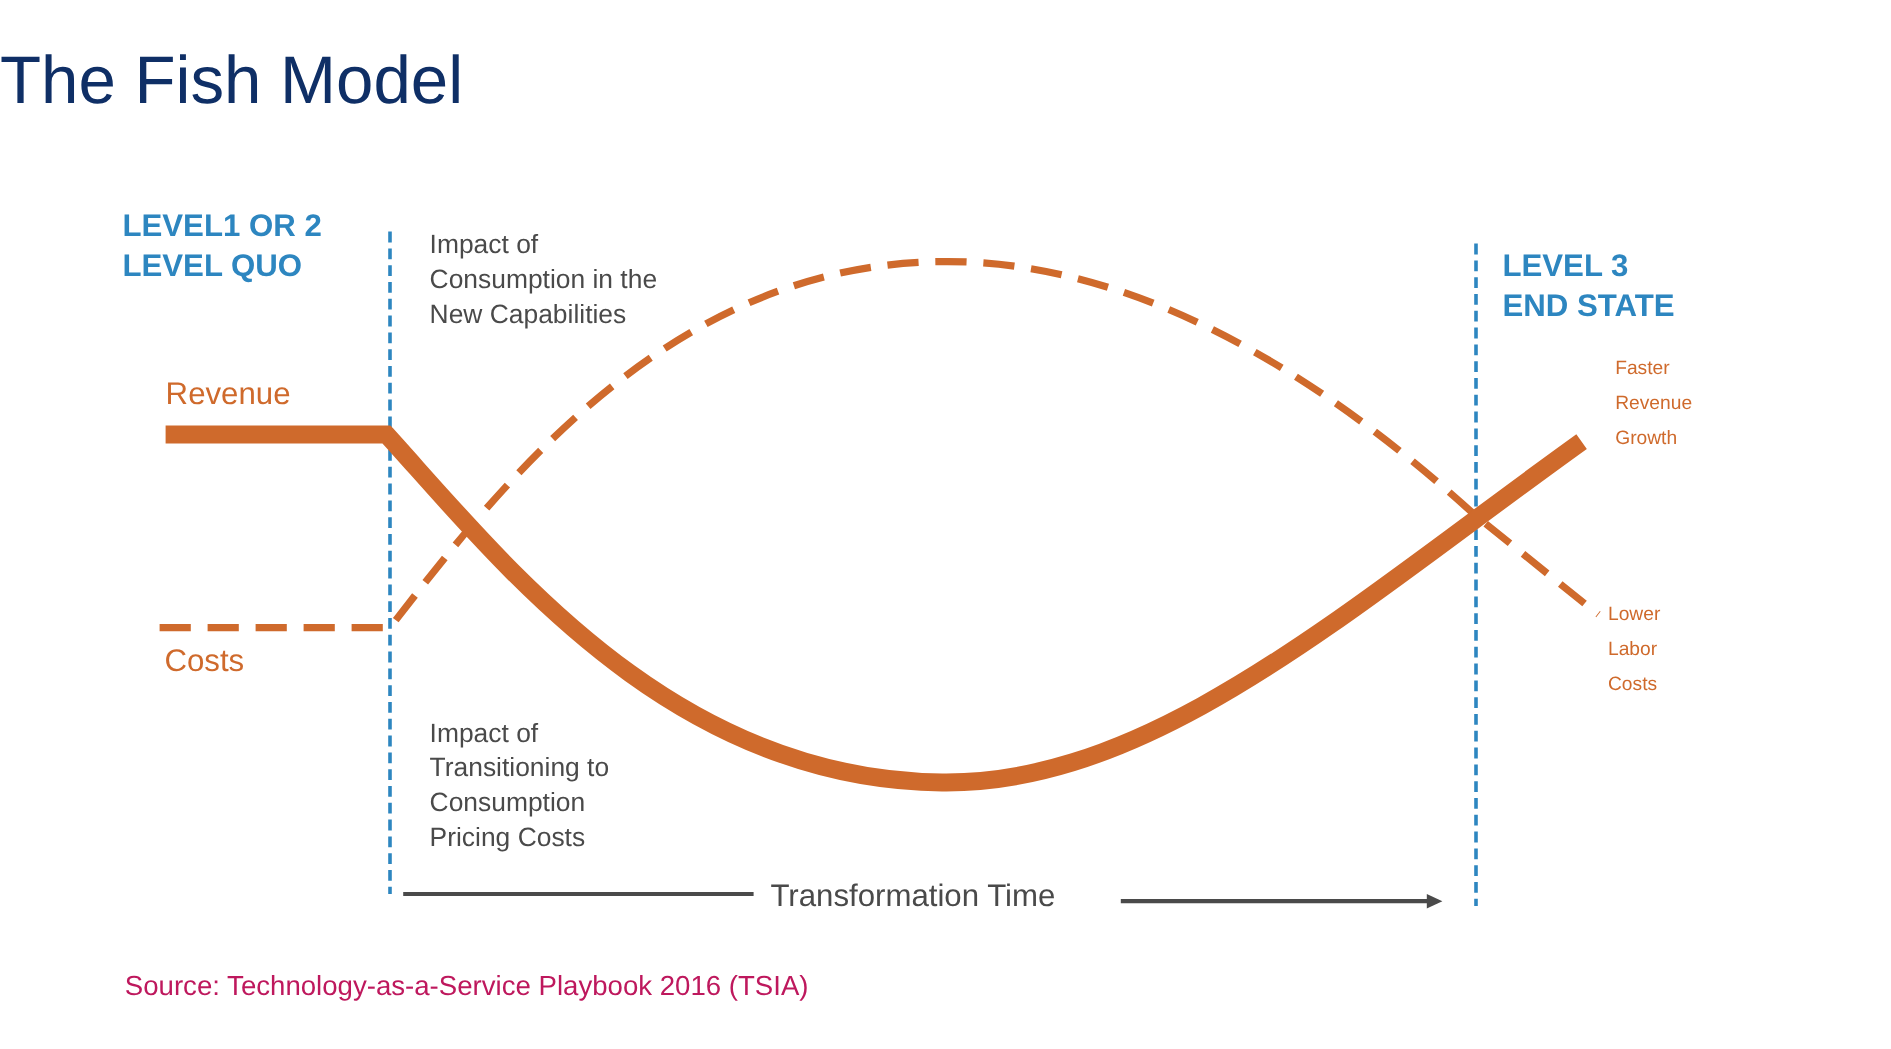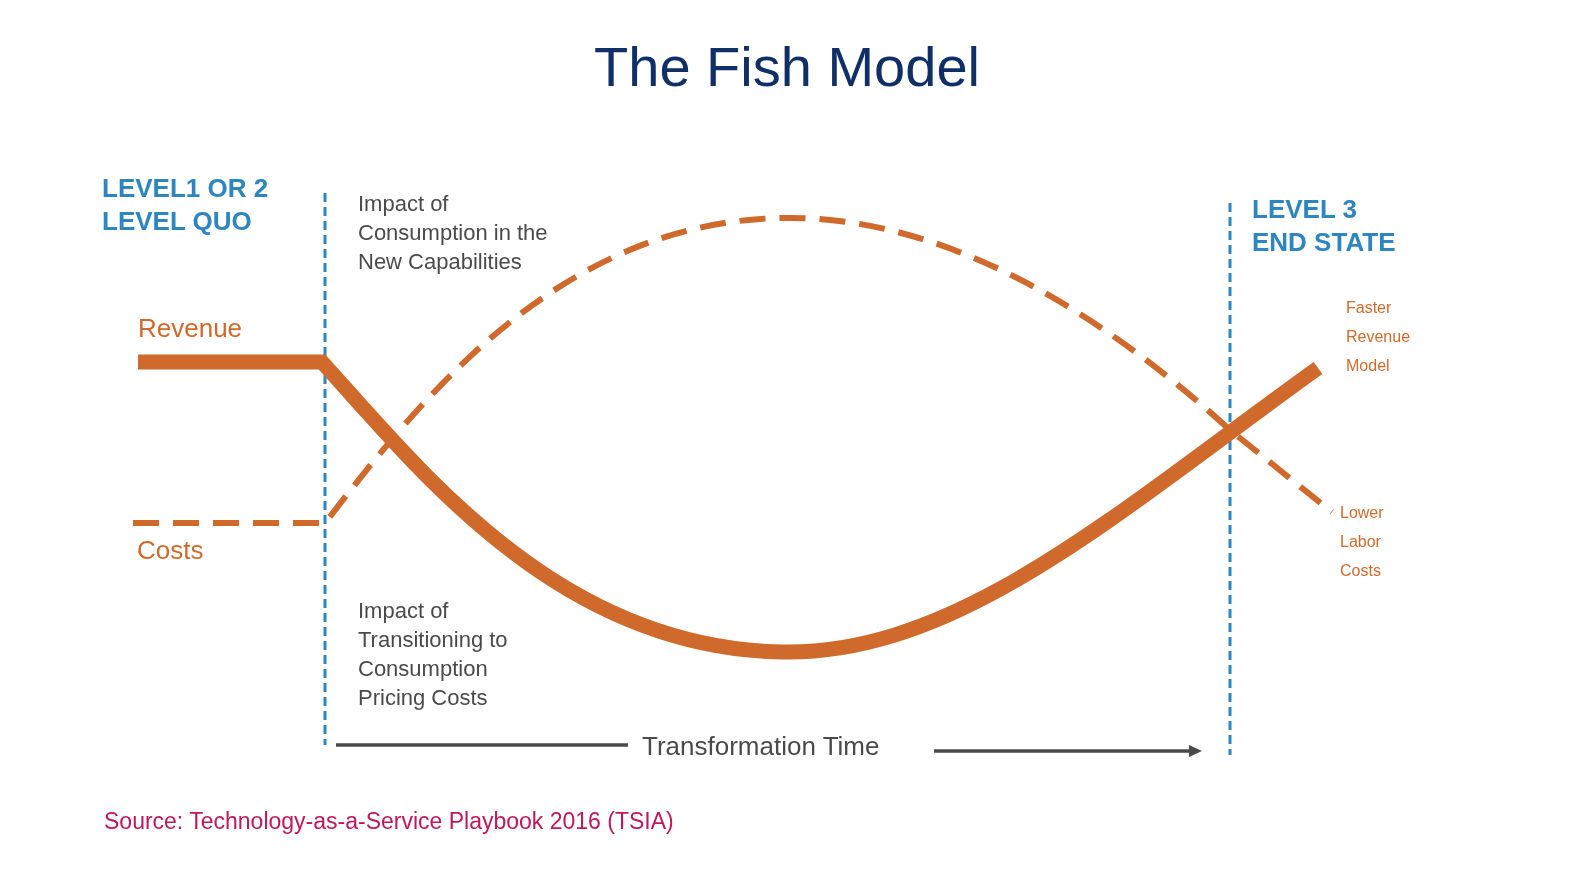--- a/index.html
+++ b/index.html
@@ -1,17 +1,17 @@
 <!DOCTYPE html>
 <html><head>
   <meta charset="utf-8">
   <style>
     html, body { margin: 0; padding: 0; background: #ffffff; }
     body { width: 1576px; height: 874px; position: relative; overflow: hidden; font-family: "Liberation Sans", sans-serif; }
-    .title { position: absolute; left: 14px; width: 1546px; top: 34px; text-align: center; font-size: 56px; color: #0f2f66; font-family: "Liberation Sans", sans-serif; }
+    .title { position: absolute; left: 0; width: 1546px; top: 34px; text-align: left; font-size: 56px; color: #0f2f66; font-family: "Liberation Sans", sans-serif; }
     .level { position: absolute; color: #2d86c0; font-weight: bold; font-size: 26px; line-height: 33px; font-family: "Liberation Sans", sans-serif; }
     .orange { position: absolute; color: #cf6a2c; font-size: 16px; line-height: 29px; font-family: "Liberation Sans", sans-serif; }
     .gray { position: absolute; color: #4a4a4a; font-size: 22px; line-height: 29px; font-family: "Liberation Sans", sans-serif; }
     .axis-label { position: absolute; color: #4a4a4a; font-size: 26px; font-family: "Liberation Sans", sans-serif; text-align: center; }
     .source { position: absolute; left: 104px; top: 808px; color: #be185d; font-size: 23px; font-family: "Liberation Sans", sans-serif; }
     svg { position: absolute; left: 0; top: 0; }
   </style>
 </head>
 <body>
 
@@ -28,21 +28,21 @@
 
   <line x1="336" y1="745" x2="628" y2="745" stroke="#4a4a4a" stroke-width="3.5"></line>
   <line x1="934" y1="751" x2="1190" y2="751" stroke="#4a4a4a" stroke-width="3.5"></line>
   <polygon points="1202,751 1189,745 1189,757" fill="#4a4a4a"></polygon>
 </svg>
 
 <div class="level" style="left:102px; top:172px;">
   <div>LEVEL1 OR 2</div>
   <div>LEVEL QUO</div>
 </div>
-<div class="level" style="left:1252px; top:193px;">
+<div class="level" style="left:1252px; top:205px;">
   <div>LEVEL 3</div>
   <div>END STATE</div>
 </div>
 
 <div class="orange" style="left:138px; top:314px; font-size:26px;">Revenue</div>
 <div class="orange" style="left:137px; top:536px; font-size:26px;">Costs</div>
 
 <div class="gray" style="left:358px; top:189px;">
   <div>Impact of</div>
   <div>Consumption in the</div>
@@ -52,21 +52,21 @@
 <div class="gray" style="left:358px; top:596px;">
   <div>Impact of</div>
   <div>Transitioning to</div>
   <div>Consumption</div>
   <div>Pricing Costs</div>
 </div>
 
 <div class="orange" style="left:1346px; top:293px;">
   <div>Faster</div>
   <div>Revenue</div>
-  <div>Model</div>
+  <div>Growth</div>
 </div>
 
 <div class="orange" style="left:1340px; top:498px;">
   <div>Lower</div>
   <div>Labor</div>
   <div>Costs</div>
 </div>
 
 <div class="axis-label" style="left:642px; top:731px;">Transformation Time</div>
 

